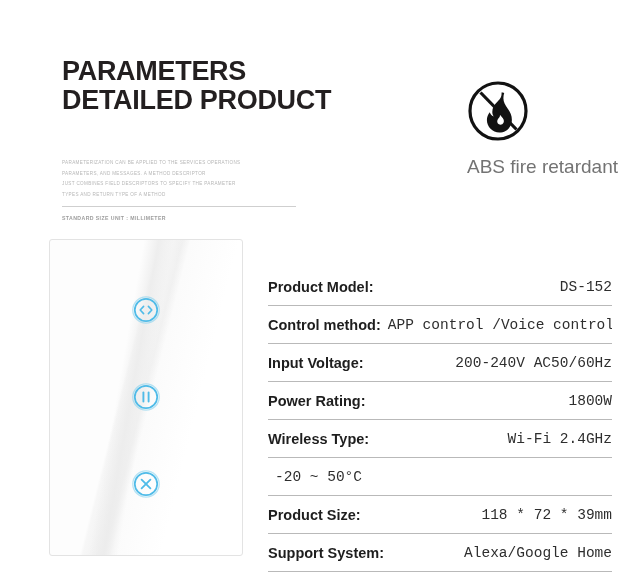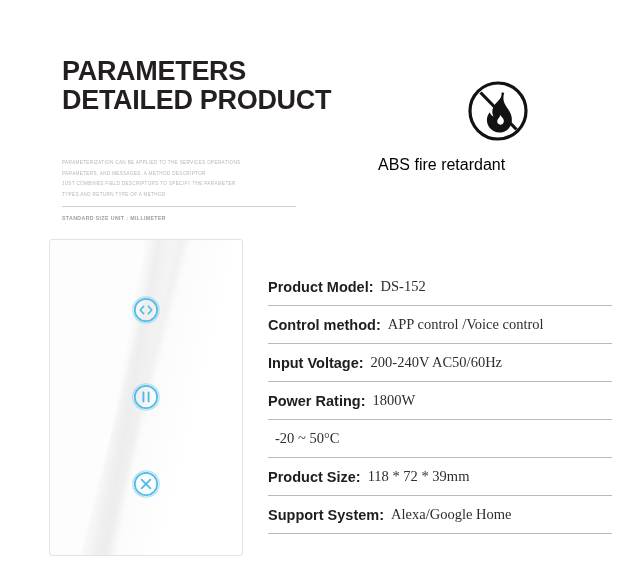--- a/index.html
+++ b/index.html
@@ -71,24 +71,24 @@
     top: 80px;
     width: 240px;
   }
   .badge-icon-wrap {
     width: 62px;
     height: 62px;
     margin: 0 auto;
   }
   .badge-caption {
     margin-top: 14px;
-    text-align: left;
-    font-family: "Liberation Sans", sans-serif;
-    font-size: 16px;
-    color: #000000;
+    text-align: right;
+    font-family: "Liberation Sans", sans-serif;
+    font-size: 19px;
+    color: #737373;
     white-space: nowrap;
   }
 
   
   .panel {
     position: absolute;
     left: 49px;
     top: 239px;
     width: 194px;
     height: 317px;
@@ -137,32 +137,33 @@
     top: 268px;
     width: 344px;
   }
   .spec-row {
     height: 37px;
     display: flex;
     align-items: center;
     border-bottom: 1.6px solid #b9b9b9;
     white-space: nowrap;
     overflow: hidden;
+    justify-content: space-between;
   }
   .spec-row:first-child {
     border-top: none;
   }
   .spec-label {
     font-family: "Liberation Sans", sans-serif;
     font-weight: bold;
     font-size: 14.5px;
     color: #1e1e1e;
   }
   .spec-value {
-    font-family: Liberation Serif, serif;
+    font-family: Liberation Mono, monospace;
     font-size: 14.5px;
     color: #2e2e2e;
     margin-left: 7px;
   }
 </style>
 </head>
 <body>
 
 <div class="title-block">
   <div class="title-line">PARAMETERS</div>
@@ -242,20 +243,24 @@
   <div class="spec-row">
     <span class="spec-label">Input Voltage:</span>
     <span class="spec-value">200-240V  AC50/60Hz</span>
   </div>
 
   <div class="spec-row">
     <span class="spec-label">Power Rating:</span>
     <span class="spec-value">1800W</span>
   </div>
 
+  <div class="spec-row">
+    <span class="spec-label">Wireless Type:</span>
+    <span class="spec-value">Wi-Fi 2.4GHz</span>
+  </div>
 
   <div class="spec-row">
     <span class="spec-value">-20 ~ 50°C</span>
   </div>
 
   <div class="spec-row">
     <span class="spec-label">Product Size:</span>
     <span class="spec-value">118 * 72 * 39mm</span>
   </div>
 

